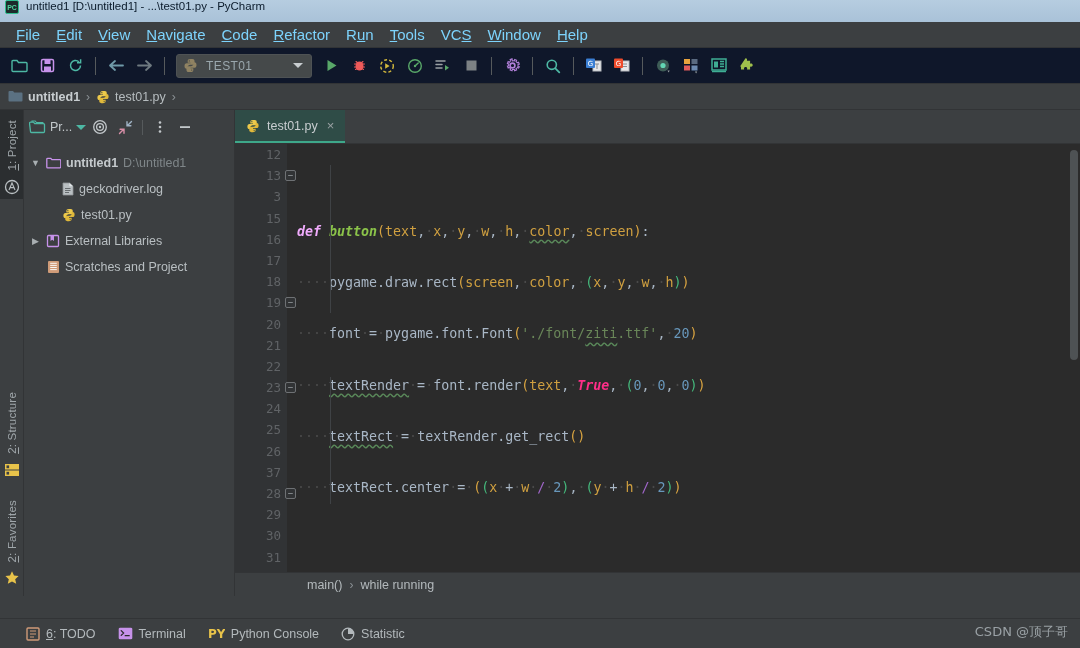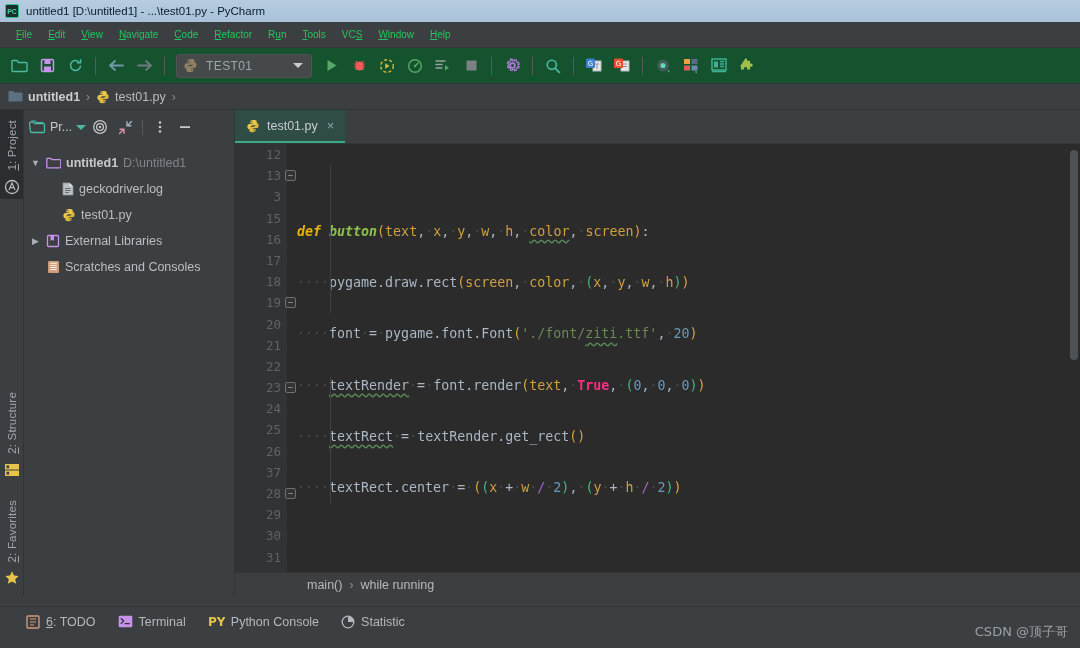--- a/index.html
+++ b/index.html
@@ -10,47 +10,47 @@
     color:#bbbbbb;
     font-size:13px;
     -webkit-font-smoothing:antialiased;
   }
   #app { position:relative; width:1080px; height:648px; }
 
   
   .titlebar {
     height:22px; width:100%;
     background:linear-gradient(to bottom,#b6cde0,#a9c2d8);
-    display:flex; align-items:center; gap:7px;
+    display:flex; align-items:flex-start; gap:7px;
     padding-left:5px;
     color:#0b1b2b;
     font-size:11.5px;
   }
   .pc-logo {
     width:14px;height:14px;border-radius:2px;
     background:#1d2b2b; border:1px solid #2fbf8f;
     color:#4fd6a0; font-size:7px; font-weight:bold;
     display:flex;align-items:center;justify-content:center;
     font-family:"Liberation Sans",sans-serif;
   }
 
   
   .menubar {
     height:26px; background:#3c3f41;
     display:flex; align-items:center; padding-left:8px;
     border-bottom:1px solid #323436;
   }
   .menu-item {
-    padding:3px 8px; color:#22c55e; font-size:10px; cursor:default;
+    padding:3px 8px; color:#7dd3fc; font-size:15px; cursor:default;
   }
   .menu-item .acc { text-decoration:underline; }
 
   
   .toolbar {
-    height:36px; background:#14532d;
+    height:36px; background:#0f172a;
     display:flex; align-items:center; padding:0 6px; gap:2px;
     border-bottom:1px solid #323436;
   }
   .tb-btn {
     width:26px;height:26px;display:flex;align-items:center;justify-content:center;
     border-radius:3px; cursor:default;
   }
   .tb-sep { width:1px;height:18px;background:#565a5c;margin:0 5px; }
 
   .runcfg {
@@ -147,30 +147,30 @@
     text-align:center;
   }
   .code {
     flex:1; font-family:"DejaVu Sans Mono", monospace; font-size:13.3px;
     padding-top:2px; padding-left:10px; position:relative; overflow:hidden;
     white-space:pre;
   }
   .cline { height:21.2px; line-height:21.2px; }
   
   .c-com   { color:#808080; }
-  .c-def   { color:#eab308; font-weight:bold; font-style:italic; }
+  .c-def   { color:#f0abfc; font-weight:bold; font-style:italic; }
   .c-fn    { color:#8bc34a; font-weight:bold; font-style:italic; }
   .c-txt   { color:#a9b7c6; }
   .c-par   { color:#d9a441; }
   .c-par2  { color:#45b97c; }
   .c-par3  { color:#a066c9; }
   .c-arg   { color:#d0a040; }
   .c-str   { color:#6a8759; }
   .c-num   { color:#6897bb; }
-  .c-bool  { color:#ff2e88; font-weight:bold; }
+  .c-bool  { color:#ff2e88; font-weight:bold; font-style:italic; }
   .dot { color:#4a4a4a; }
   .u-wave {
     text-decoration:underline; text-decoration-style:wavy;
     text-decoration-color:#5a8a5a; text-underline-offset:3px;
   }
   .indent-guide {
     position:absolute; top:0; bottom:0; width:1px; background:#3f4245;
   }
   .fade-row {
     position:absolute; left:0; right:0; bottom:0; height:16px;
@@ -179,21 +179,21 @@
   }
 
   .bc-bottom {
     height:24px; background:#3c3f41; display:flex; align-items:center;
     padding-left:72px; gap:7px; font-size:12.5px; color:#b3b9bc;
     border-top:1px solid #323436;
   }
 
   
   .statusbar {
-    position:absolute; left:0; right:0; bottom:12px; height:30px;
+    position:absolute; left:0; right:0; bottom:0; height:30px;
     background:#3c3f41; border-top:1px solid #323436;
     display:flex; align-items:center; padding-left:26px; gap:22px;
     font-size:12.5px; color:#b3b9bc;
   }
   .sb-item { display:flex; align-items:center; gap:6px; }
   .sb-item .acc { text-decoration:underline; }
   .watermark {
     position:absolute; right:12px; bottom:7px;
     color:#9aa1a5; font-size:13px;
     font-family:"DejaVu Sans", sans-serif;
@@ -476,21 +476,21 @@
               <rect x="1.5" y="1.5" width="11" height="11" rx="1" fill="none" stroke="#c792ea" stroke-width="1.3"></rect>
               <path d="M4.5 1.5v5.5l1.7-1.3L8 7V1.5" fill="#c792ea"></path>
             </svg>
           <span>External Libraries</span>
         </div>
         <div class="tnode" style="padding-left:23px;">
           <svg width="13" height="14" viewBox="0 0 13 14">
               <rect x="1" y="1" width="11" height="12" rx="1" fill="#cf9b78"></rect>
               <path d="M3.2 3.3h6.6M3.2 5.4h6.6M3.2 7.5h6.6M3.2 9.6h6.6" stroke="#fff" stroke-width=".9"></path>
             </svg>
-          <span>Scratches and Consoles</span>
+          <span>Scratches and Project</span>
         </div>
       </div>
     </div>
 
     <div class="editor-col">
       <div class="tabrow">
         <div class="tab">
           <svg width="14" height="14" viewBox="0 0 16 16">
               <path d="M7.9 1C5.6 1 5 2 5 3.3V5h3v.6H3.9C2.5 5.6 1.6 6.6 1.6 8.6c0 2 .8 2.9 2.3 2.9H5V9.8C5 8.3 6.2 7.2 7.6 7.2h2.6c1.2 0 2.1-1 2.1-2.2V3.3C12.3 2 11.6 1 9.9 1zM6.7 2.4c.4 0 .7.3.7.7s-.3.7-.7.7-.7-.3-.7-.7.3-.7.7-.7z" fill="#ecc94b"></path>
               <path d="M8.1 15c2.3 0 2.9-1 2.9-2.3V11H8v-.6h4.1c1.4 0 2.3-1 2.3-3 0-2-.8-2.9-2.3-2.9H11v1.7c0 1.5-1.2 2.6-2.6 2.6H5.8c-1.2 0-2.1 1-2.1 2.2v1.7c0 1.3.7 2.3 2.4 2.3zm1.2-1.4c-.4 0-.7-.3-.7-.7s.3-.7.7-.7.7.3.7.7-.3.7-.7.7z" fill="#e0b93b"></path>

